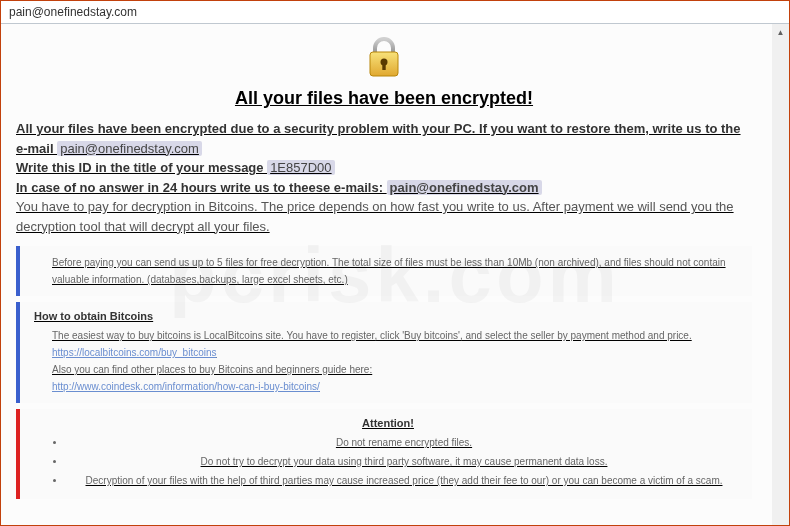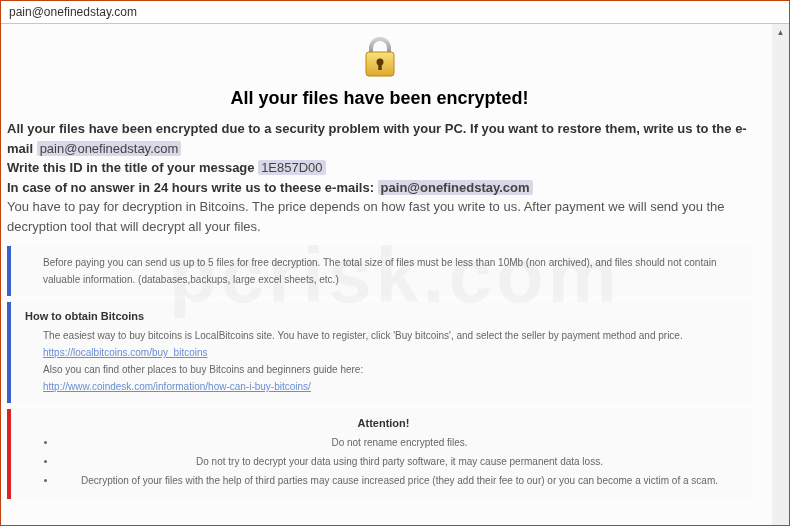--- a/index.html
+++ b/index.html
@@ -2,21 +2,21 @@
 <html><head>
   <meta charset="utf-8">
   <style>
     * { margin: 0; padding: 0; box-sizing: border-box; }
     body { font-family: "Segoe UI", Tahoma, sans-serif; width: 790px; height: 526px; background: #fff; overflow: hidden; position: relative; }
     .window { width: 100%; height: 100%; border: 1px solid #c2410c; display: flex; flex-direction: column; }
     .titlebar { background: #fff; border-bottom: 1px solid #c0c8d0; padding: 4px 8px; font-size: 12px; color: #333; }
     .content-wrap { flex: 1; position: relative; background: #fcfcfc; overflow: hidden; }
     .scrollbar { position: absolute; right: 0; top: 0; width: 17px; height: 100%; background: #f0f0f0; }
     .scrollbar-arrow { height: 17px; display: flex; align-items: center; justify-content: center; color: #606060; font-size: 8px; }
-    .content { padding: 10px 20px 10px 6px; margin-right: 17px; }
+    .content { padding: 10px 20px 10px 15px; margin-right: 17px; text-decoration: underline; }
     .header { text-align: center; margin-bottom: 10px; }
     .lock-icon { display: inline-block; margin-bottom: 4px; }
     h1 { font-size: 18px; font-weight: bold; color: #000; }
     .intro { font-size: 13px; color: #555; line-height: 1.5; margin: 1px 0 10px 0; }
     .intro b { color: #333; font-weight: bold; }
     .hl { background: #d8d8e8; padding: 0 3px; border-radius: 2px; color: #444; }
     .section { margin: 6px 0; padding: 8px 10px 8px 14px; border-left: 4px solid; background: #fafafa; }
     .section.blue { border-left-color: #3a5fcd; }
     .section.red { border-left-color: #d22; text-align: center; }
     .section-title { font-size: 11px; font-weight: bold; color: #333; margin-bottom: 5px; }

